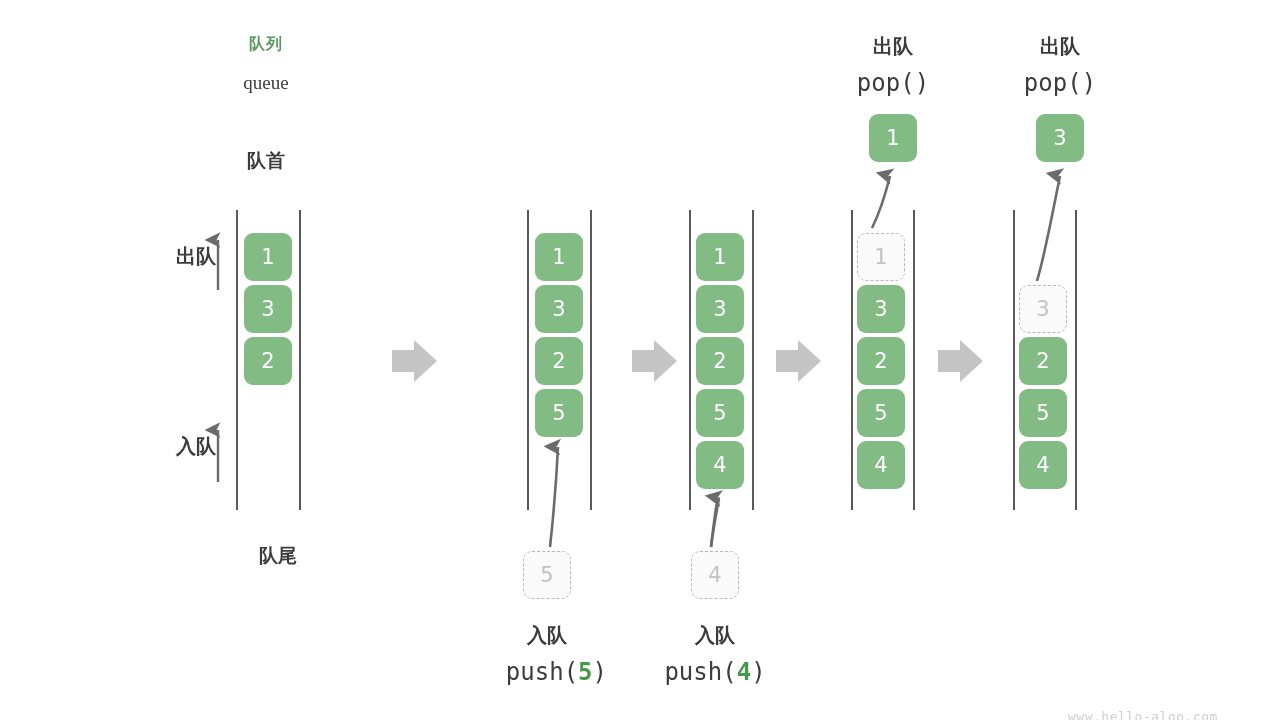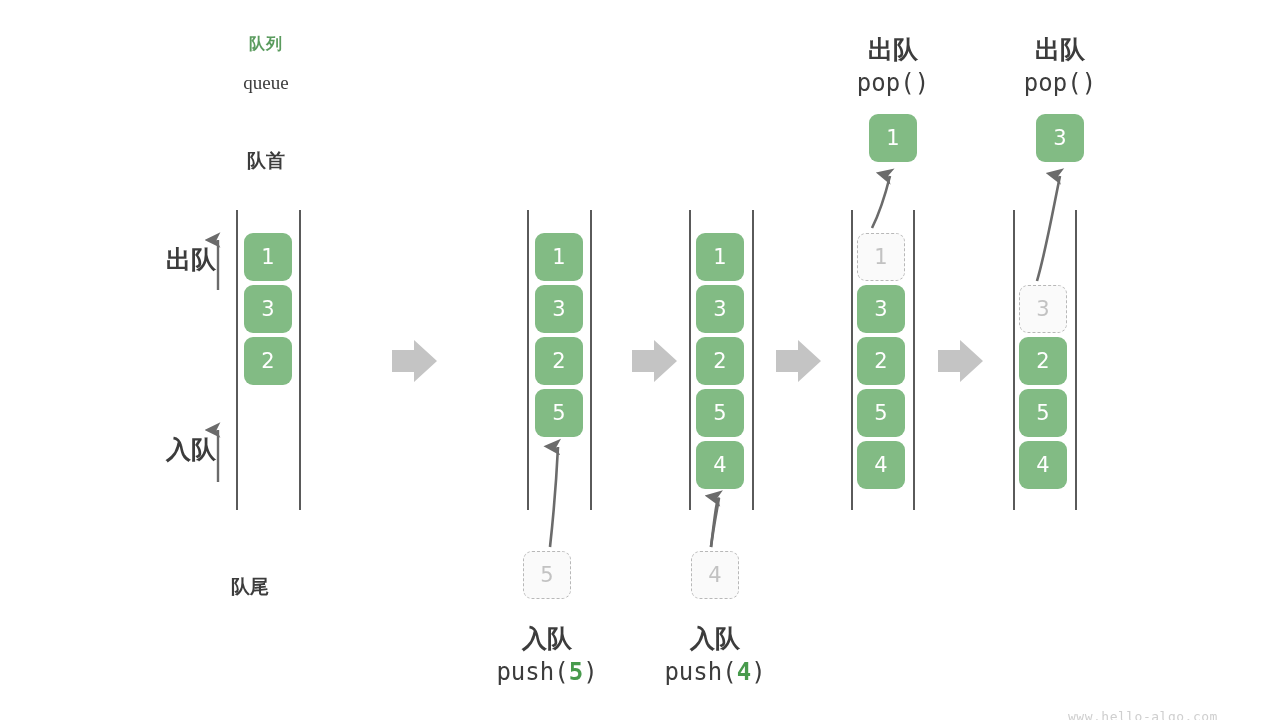--- a/index.html
+++ b/index.html
@@ -40,21 +40,21 @@
     white-space: nowrap;
   }
   .label-cn {
     font-size: 19px;
     font-weight: bold;
     color: #3c3c3c;
     text-align: center;
     white-space: nowrap;
   }
   .op-cn {
-    font-size: 25px;
+    font-size: 20px;
     font-weight: bold;
     color: #3c3c3c;
     text-align: center;
     white-space: nowrap;
   }
   .op-code {
     font-family: "DejaVu Sans Mono", "Liberation Mono", monospace;
     font-size: 24px;
     color: #3c3c3c;
     text-align: center;
@@ -110,21 +110,21 @@
 </style>
 </head>
 <body>
 
 <div id="stage">
 
   <div class="abs title-cn" style="left:196px; top:34px; width:140px;">队列</div>
   <div class="abs title-en" style="left:196px; top:72px; width:140px;font-family:Liberation Serif, serif;">queue</div>
 
   <div class="abs label-cn" style="left:206px; top:148px; width:120px;">队首</div>
-  <div class="abs label-cn" style="left:190px; top:543px; width:120px;margin-top:31px;">队尾</div>
+  <div class="abs label-cn" style="left:218px; top:543px; width:120px;">队尾</div>
 
   <div class="abs op-cn" style="left:136px; top:243px; width:80px; text-align:right;">出队</div>
   <div class="abs op-cn" style="left:136px; top:433px; width:80px; text-align:right;">入队</div>
 
   <div>
     <div class="rail" style="left:236px; top:210px; height:300px;"></div>
     <div class="rail" style="left:299px; top:210px; height:300px;"></div>
 
     <div class="cell" style="left:244px; top:233px;">1</div>
     <div class="cell" style="left:244px; top:285px;">3</div>
@@ -136,21 +136,21 @@
     <div class="rail" style="left:590px; top:210px; height:300px;"></div>
 
     <div class="cell" style="left:535px; top:233px;">1</div>
     <div class="cell" style="left:535px; top:285px;">3</div>
     <div class="cell" style="left:535px; top:337px;">2</div>
     <div class="cell" style="left:535px; top:389px;">5</div>
 
     <div class="cell ghost" style="left:523px; top:551px;">5</div>
 
     <div class="abs op-cn" style="left:487px; top:622px; width:120px;">入队</div>
-    <div class="abs op-code" style="left:487px; top:658px; width:120px;"><span>push</span><span>(</span><span class="arg">5</span><span>)</span></div>
+    <div class="abs op-code" style="left:487px; top:658px; width:120px;text-align:right;"><span>push</span><span>(</span><span class="arg">5</span><span>)</span></div>
   </div>
 
   <div>
     <div class="rail" style="left:689px; top:210px; height:300px;"></div>
     <div class="rail" style="left:752px; top:210px; height:300px;"></div>
 
     <div class="cell" style="left:696px; top:233px;">1</div>
     <div class="cell" style="left:696px; top:285px;">3</div>
     <div class="cell" style="left:696px; top:337px;">2</div>
     <div class="cell" style="left:696px; top:389px;">5</div>

